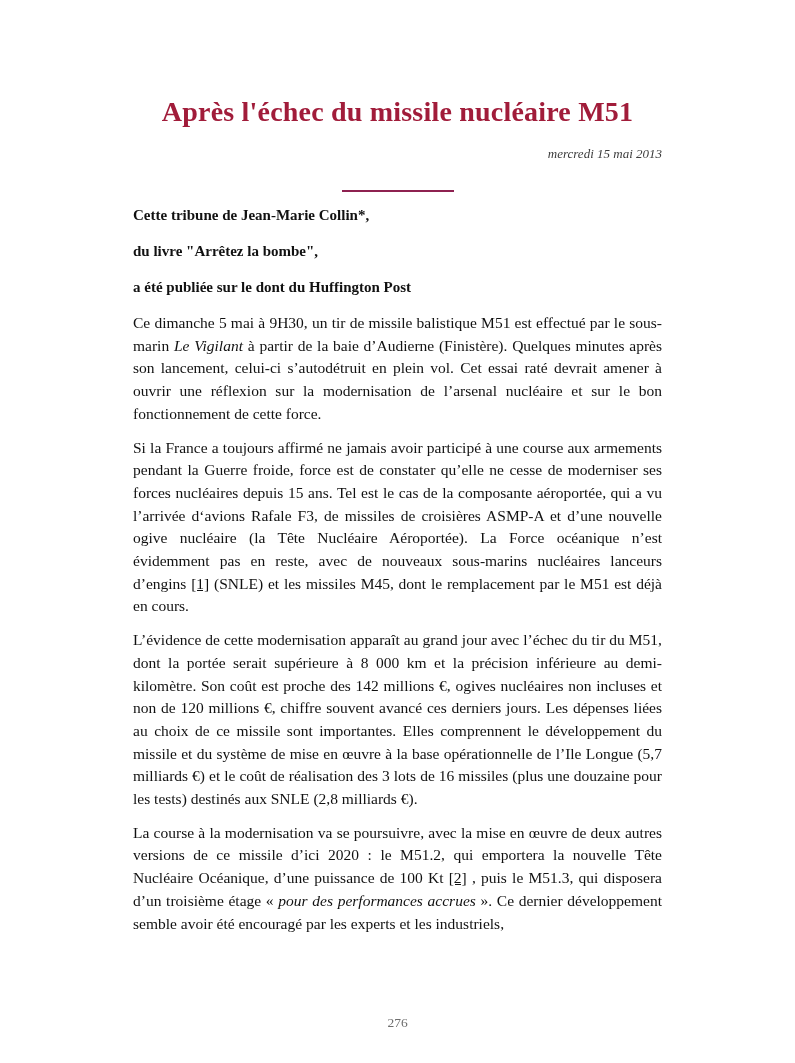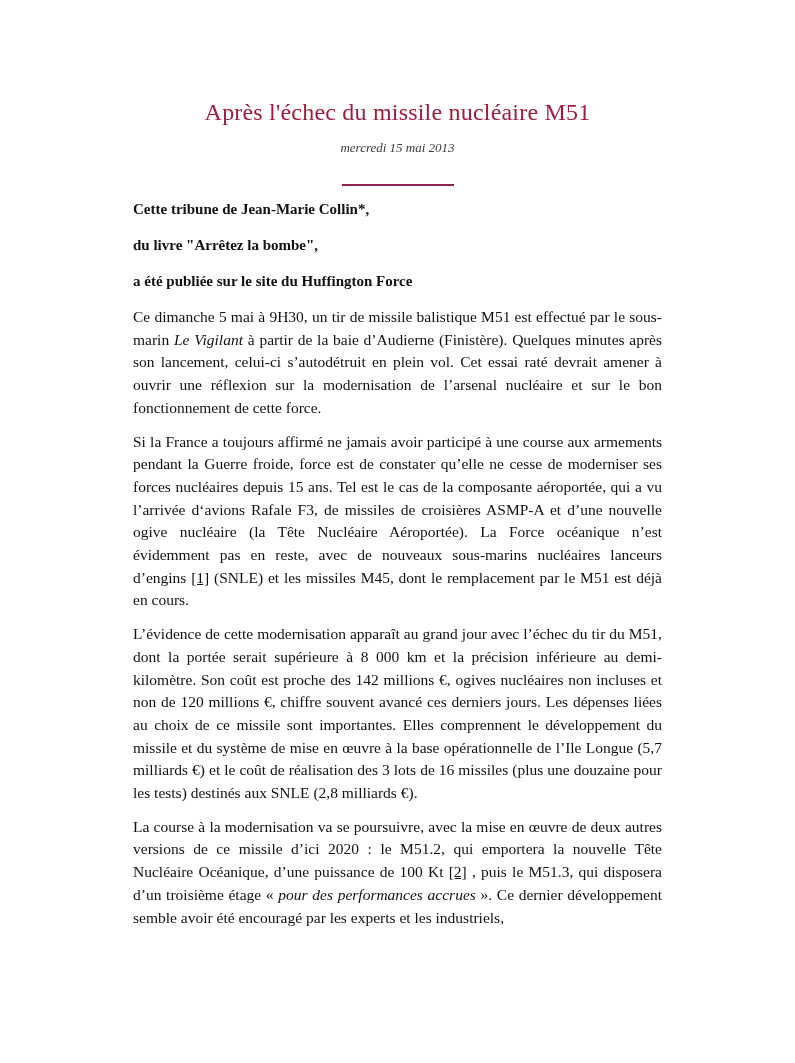--- a/index.html
+++ b/index.html
@@ -13,33 +13,33 @@
   }
   .page {
     position: relative;
     width: 795px;
     height: 1063px;
     background: #ffffff;
     padding: 96px 133px 0 133px;
   }
   .article-title {
     text-align: center;
-    font-size: 24px;
-    font-weight: normal;
+    font-size: 28px;
+    font-weight: bold;
     line-height: 32px;
     color: var(--accent, #a11c3a);
     letter-spacing: 0.2px;
   }
   .article-date {
-    text-align: center;
+    text-align: right;
     font-style: italic;
     font-size: 13px;
     line-height: 16px;
     color: var(--date_text, #3c3c3c);
-    margin-top: 12px;
+    margin-top: 18px;
   }
   .title-divider {
     border: none;
     border-top: 2px solid var(--divider, #8e2150);
     width: 112px;
     margin: 28px auto 12px auto;
   }
   .intro-line {
     font-weight: bold;
     font-size: 15px;
@@ -75,24 +75,25 @@
 <div class="page">
 
   <h1 class="article-title">Après l'échec du missile nucléaire M51</h1>
 
   <div class="article-date">mercredi 15 mai 2013</div>
 
   <hr class="title-divider">
 
   <p class="intro-line">Cette tribune de Jean-Marie Collin*,</p>
   <p class="intro-line">du livre "Arrêtez la bombe",</p>
-  <p class="intro-line">a été publiée sur le site du Huffington Force</p>
+  <p class="intro-line">a été publiée sur le dont du Huffington Post</p>
 
   <p class="body-para"><span>Ce dimanche 5 mai à 9H30, un tir de missile balistique M51 est effectué par le sous-marin </span><span class="seg-italic">Le Vigilant</span><span> à partir de la baie d’Audierne (Finistère). Quelques minutes après son lancement, celui-ci s’autodétruit en plein vol. Cet essai raté devrait amener à ouvrir une réflexion sur la modernisation de l’arsenal nucléaire et sur le bon fonctionnement de cette force.</span></p>
 
   <p class="body-para"><span>Si la France a toujours affirmé ne jamais avoir participé à une course aux armements pendant la Guerre froide, force est de constater qu’elle ne cesse de moderniser ses forces nucléaires depuis 15 ans. Tel est le cas de la composante aéroportée, qui a vu l’arrivée d‘avions Rafale F3, de missiles de croisières ASMP-A et d’une nouvelle ogive nucléaire (la Tête Nucléaire Aéroportée). La Force océanique n’est évidemment pas en reste, avec de nouveaux sous-marins nucléaires lanceurs d’engins </span><a class="footnote-ref">[1]</a><span> (SNLE) et les missiles M45, dont le remplacement par le M51 est déjà en cours.</span></p>
 
   <p class="body-para"><span>L’évidence de cette modernisation apparaît au grand jour avec l’échec du tir du M51, dont la portée serait supérieure à 8 000 km et la précision inférieure au demi-kilomètre. Son coût est proche des 142 millions €, ogives nucléaires non incluses et non de 120 millions €, chiffre souvent avancé ces derniers jours. Les dépenses liées au choix de ce missile sont importantes. Elles comprennent le développement du missile et du système de mise en œuvre à la base opérationnelle de l’Ile Longue (5,7 milliards €) et le coût de réalisation des 3 lots de 16 missiles (plus une douzaine pour les tests) destinés aux SNLE (2,8 milliards €).</span></p>
 
   <p class="body-para"><span>La course à la modernisation va se poursuivre, avec la mise en œuvre de deux autres versions de ce missile d’ici 2020 : le M51.2, qui emportera la nouvelle Tête Nucléaire Océanique, d’une puissance de 100 Kt </span><a class="footnote-ref">[2]</a><span> , puis le M51.3, qui disposera d’un troisième étage « </span><span class="seg-italic">pour des performances accrues</span><span> ». Ce dernier développement semble avoir été encouragé par les experts et les industriels,</span></p>
 
+  <div class="page-number">276</div>
 
 </div>
 
 </body></html>

